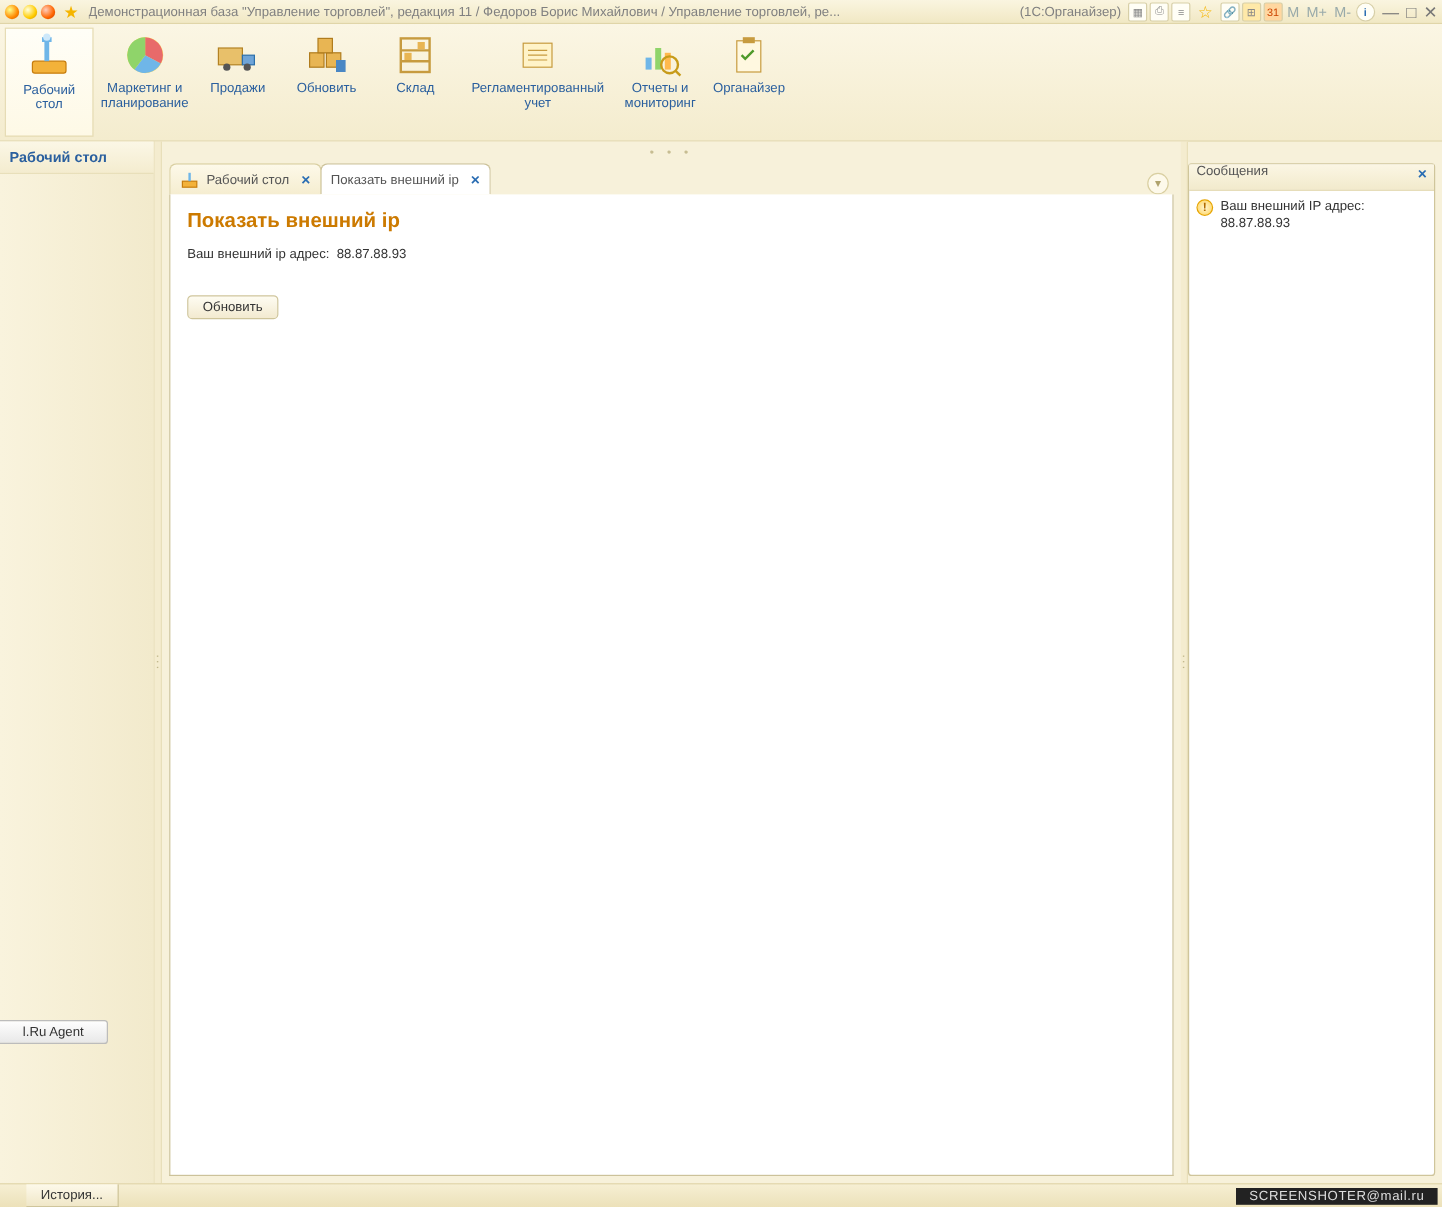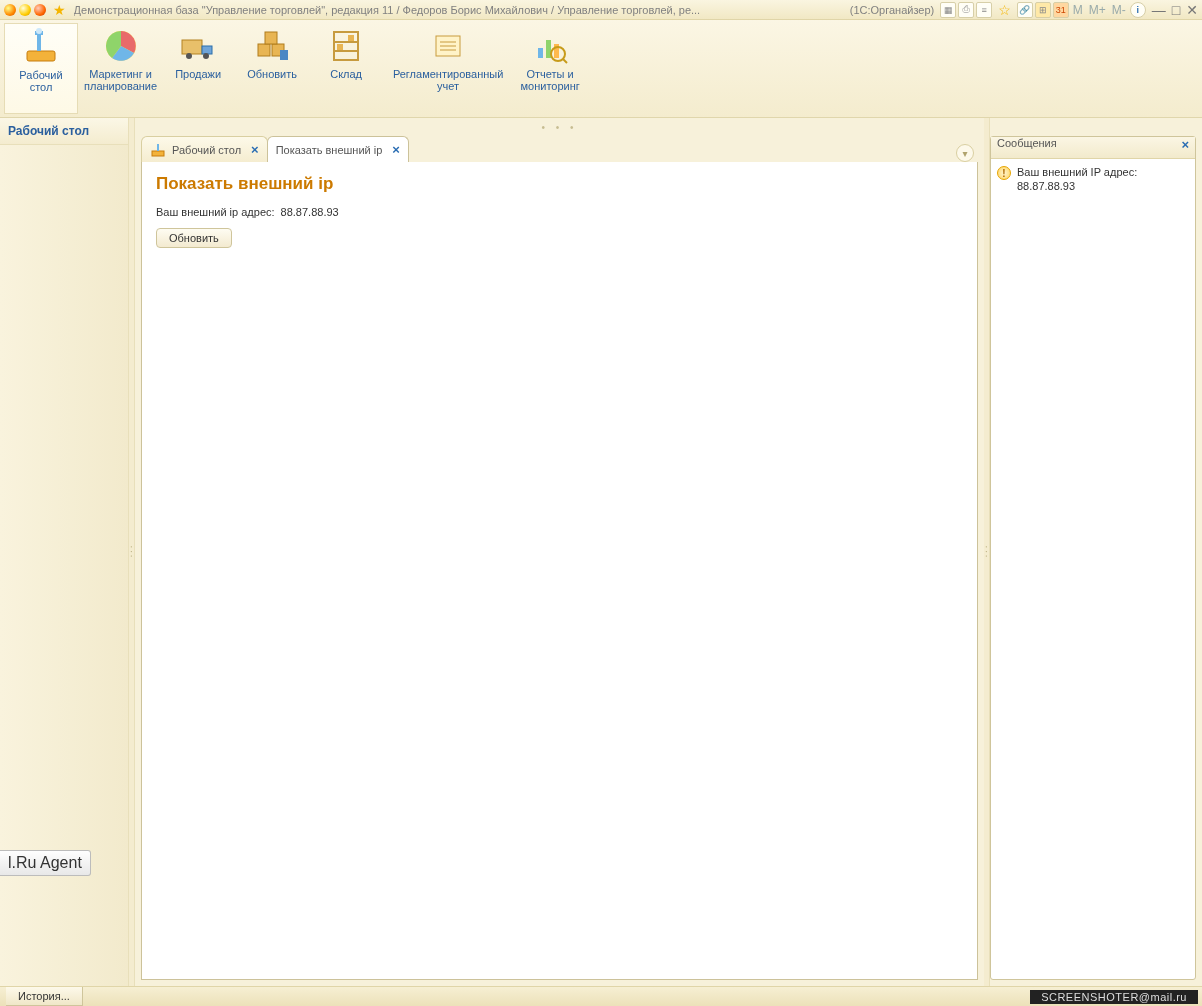--- a/index.html
+++ b/index.html
@@ -41,40 +41,40 @@
 .tabs{display:flex;align-items:flex-end;padding-left:6px;position:relative}
 .tab{height:26px;display:flex;align-items:center;padding:0 8px;border:1px solid #d9cfa1;border-bottom:none;border-radius:6px 6px 0 0;margin-right:-1px;background:linear-gradient(#fdf9e9,#f5edd0);cursor:pointer;gap:6px;color:#555}
 .tab.active{background:#ffffff;border-color:#ccc29a;z-index:2;position:relative}
 .tab .ticon{width:16px;height:16px}
 .tab .tx{font-size:11px}
 .tab .tclose{color:#2a6db3;font-weight:bold;font-size:13px;margin-left:4px}
 .tabspacer{flex:1}
 .tabdrop{width:18px;height:18px;border:1px solid #d9cfa1;border-radius:9px;background:#fdf9ea;display:flex;align-items:center;justify-content:center;margin-right:10px;color:#b0a36d;font-size:10px}
 .page{flex:1;background:#ffffff;border:1px solid #ccc29a;border-top:none;margin:0 6px 6px 6px;padding:12px 14px;position:relative}
 .page h1{margin:0 0 12px 0;font-size:17px;font-weight:bold;color:#cc7a00}
-.row{display:flex;align-items:center;gap:6px;margin-bottom:10px;font-size:11px;color:#333}
+.row{display:flex;align-items:center;gap:6px;margin-bottom:28px;font-size:11px;color:#333}
 .row .lab{color:#333}
 .btn{border:1px solid #cfc59b;border-radius:4px;background:linear-gradient(#fefcf2,#f3ead0);padding:3px 12px;font-size:11px;color:#333;cursor:pointer}
 
 .rightpane{width:212px;display:flex;flex-direction:column;padding-top:18px}
 .msgpanel{flex:1;margin:0 6px 6px 0;border:1px solid #cfc59b;border-radius:3px;background:#ffffff;display:flex;flex-direction:column}
 .msghdr{height:22px;background:linear-gradient(#fbf6e4,#f2eacc);border-bottom:1px solid #e0d5a8;display:flex;padding:0 6px;font-size:11px;color:#555}
 .msghdr .x{margin-left:auto;color:#2a6db3;font-weight:bold;cursor:pointer;font-size:13px}
 .msgbody{flex:1;padding:6px;font-size:11px;color:#333}
 .msgitem{display:flex;gap:6px;align-items:flex-start}
 .msgic{width:14px;height:14px;border-radius:50%;border:1px solid #e6a400;background:radial-gradient(#fff6d5,#ffd257);display:flex;align-items:center;justify-content:center;color:#b06a00;font-size:10px;font-weight:bold;flex:none;margin-top:1px}
 .msgtxt{line-height:14px}
 
 
 .status{height:20px;background:linear-gradient(#f6efd3,#ece1b9);display:flex;align-items:center;border-top:1px solid #e0d5a8;position:relative}
-.histbtn{border:1px solid #cfc59b;border-top:none;border-left:none;background:linear-gradient(#fdf9ea,#f0e7c8);padding:3px 12px;font-size:11px;margin-left:6px;cursor:pointer}
+.histbtn{border:1px solid #cfc59b;border-top:none;border-left:none;background:linear-gradient(#fdf9ea,#f0e7c8);padding:3px 12px;font-size:11px;margin-left:22px;cursor:pointer}
 .watermark{position:absolute;right:4px;bottom:2px;background:#222;color:#ddd;font-size:11px;padding:1px 11px;font-family:Tahoma,Arial;letter-spacing:.5px}
 
 
-.agent{position:absolute;left:0;top:850px;border:1px solid #bcbcbc;border-left:none;border-radius:0 3px 3px 0;background:linear-gradient(#fefefe,#e8e8e8);padding:3px 8px;font-size:16px;color:#333}
+.agent{position:absolute;left:0;top:850px;border:1px solid #bcbcbc;border-left:none;border-radius:0 3px 3px 0;background:linear-gradient(#fefefe,#e8e8e8);padding:3px 19px;font-size:11px;color:#333}
 </style>
 </head>
 <body>
 
 <div class="titlebar">
   <div class="tb-left">
     <div class="tb-circle c-red"></div>
     <div class="tb-circle c-yel"></div>
     <div class="tb-circle c-org"></div>
     <span class="tb-star">★</span>
@@ -172,20 +172,30 @@
       <svg width="40" height="40">
           <rect x="8" y="22" width="5" height="10" fill="#6fb6e8"></rect>
           <rect x="16" y="14" width="5" height="18" fill="#8fd46a"></rect>
           <rect x="24" y="18" width="5" height="14" fill="#ffb94d"></rect>
           <circle cx="28" cy="28" r="7" fill="none" stroke="#c79b1a" stroke-width="2"></circle>
           <line x1="33" y1="33" x2="37" y2="37" stroke="#c79b1a" stroke-width="2"></line>
         </svg>
     </div>
     <div class="lbl">Отчеты и<br>мониторинг</div>
   </div>
+  <div class="sec">
+    <div class="ico">
+      <svg width="40" height="40">
+          <rect x="10" y="8" width="20" height="26" fill="#fff8e0" stroke="#c79b3f"></rect>
+          <rect x="15" y="5" width="10" height="5" fill="#c79b3f"></rect>
+          <path d="M14 20 l3 3 l7 -7" stroke="#4f9a2a" stroke-width="2" fill="none"></path>
+        </svg>
+    </div>
+    <div class="lbl">Органайзер</div>
+  </div>
 </div>
 
 <div class="body">
   <div class="leftnav">
     <div class="hdr">Рабочий стол</div>
   </div>
   <div class="splitter-v">
       <span class="splitter-dots">···</span>
     </div>
 

